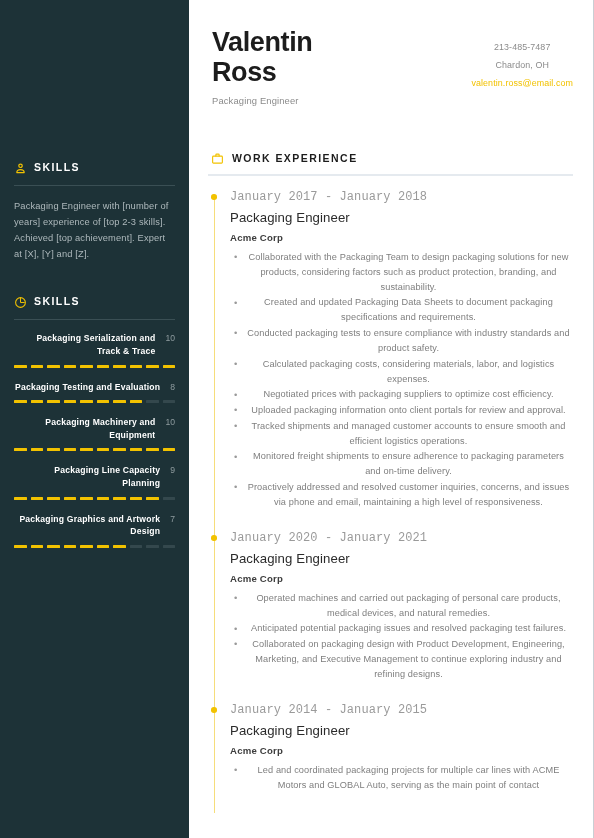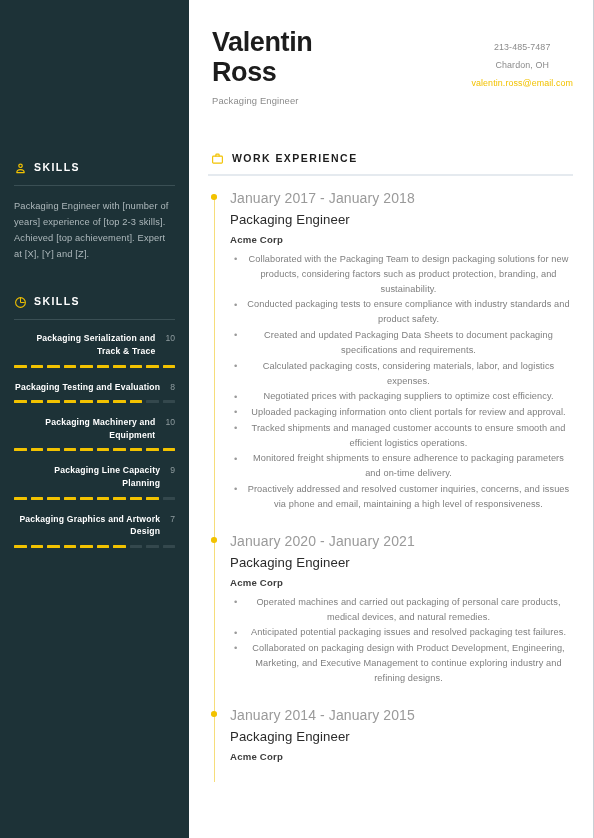--- a/index.html
+++ b/index.html
@@ -177,23 +177,24 @@
   .dot {
     position: absolute;
     left: -19px;
     top: 4.5px;
     width: 5.5px;
     height: 5.5px;
     border-radius: 50%;
     background: #f2c200;
   }
   .dates {
-    font-size: 14px;
+    font-size: 12px;
     color: #9a9a9a;
     letter-spacing: 0.1px;
+    font-family: Liberation Mono, monospace;
   }
   .role {
     font-size: 13.2px;
     color: #2b2b2b;
     margin-top: 6px;
     letter-spacing: 0.1px;
   }
   .company {
     font-size: 9.6px;
     font-weight: bold;
@@ -386,22 +387,22 @@
       <div class="timeline">
         <div class="tl-line"></div>
         <div id="entries">
             <div class="entry">
               <span class="dot"></span>
               <div class="dates">January 2017 - January 2018</div>
               <div class="role">Packaging Engineer</div>
               <div class="company">Acme Corp</div>
               <ul class="bullets">
                 <li>Collaborated with the Packaging Team to design packaging solutions for new products, considering factors such as product protection, branding, and sustainability.</li>
+                <li>Created and updated Packaging Data Sheets to document packaging specifications and requirements.</li>
                 <li>Conducted packaging tests to ensure compliance with industry standards and product safety.</li>
-                <li>Created and updated Packaging Data Sheets to document packaging specifications and requirements.</li>
                 <li>Calculated packaging costs, considering materials, labor, and logistics expenses.</li>
                 <li>Negotiated prices with packaging suppliers to optimize cost efficiency.</li>
                 <li>Uploaded packaging information onto client portals for review and approval.</li>
                 <li>Tracked shipments and managed customer accounts to ensure smooth and efficient logistics operations.</li>
                 <li>Monitored freight shipments to ensure adherence to packaging parameters and on-time delivery.</li>
                 <li>Proactively addressed and resolved customer inquiries, concerns, and issues via phone and email, maintaining a high level of responsiveness.</li>
               </ul>
             </div>
             <div class="entry">
               <span class="dot"></span>
@@ -412,19 +413,22 @@
                 <li>Operated machines and carried out packaging of personal care products, medical devices, and natural remedies.</li>
                 <li>Anticipated potential packaging issues and resolved packaging test failures.</li>
                 <li>Collaborated on packaging design with Product Development, Engineering, Marketing, and Executive Management to continue exploring industry and refining designs.</li>
               </ul>
             </div>
             <div class="entry">
               <span class="dot"></span>
               <div class="dates">January 2014 - January 2015</div>
               <div class="role">Packaging Engineer</div>
               <div class="company">Acme Corp</div>
+              <ul class="bullets">
+                <li>Led and coordinated packaging projects for multiple car lines with ACME Motors and GLOBAL Auto, serving as the main point of contact</li>
+              </ul>
             </div>
           </div>
       </div>
     </section>
 
   </main>
 </div>
 
 </body></html>

